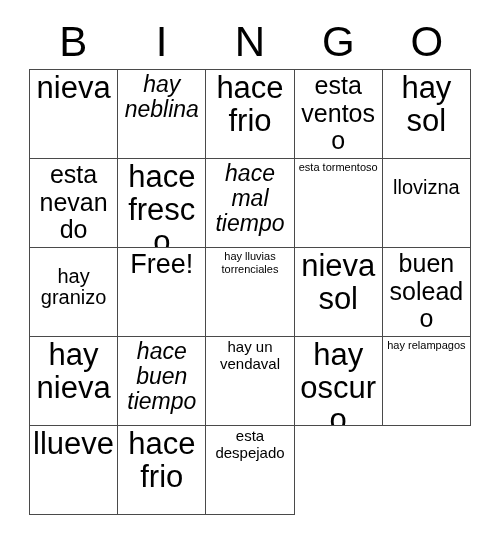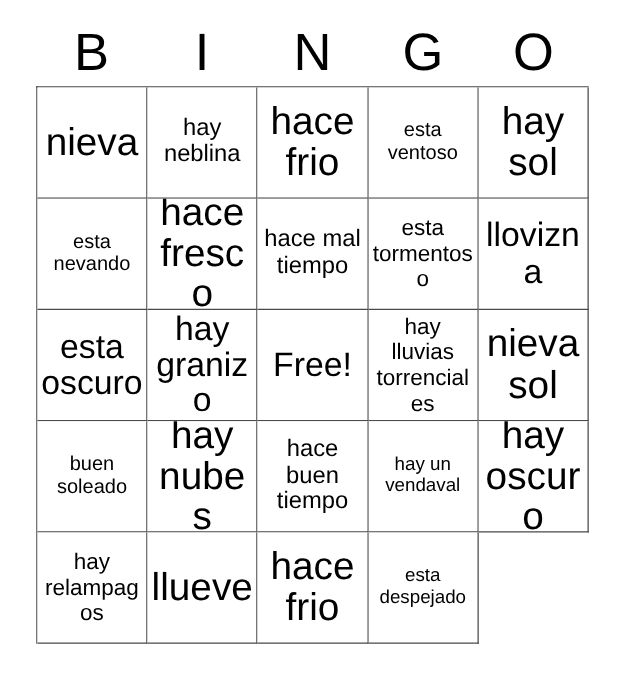--- a/index.html
+++ b/index.html
@@ -51,40 +51,40 @@
     display: grid;
     grid-template-columns: repeat(5, 1fr);
     grid-template-rows: repeat(5, 1fr);
     background: #ffffff;
   }
   .cell {
     box-sizing: border-box;
     border-right: 1px solid #4a4a4a;
     border-bottom: 1px solid #4a4a4a;
     display: flex;
-    align-items: center;
+    align-items: flex-start;
     justify-content: center;
     text-align: center;
     padding: 2px 3px;
     overflow: hidden;
     background: #ffffff;
   }
   .cell-text {
     display: block;
     width: 100%;
     line-height: 1.08;
     color: #000000;
     word-wrap: break-word;
   }
   
-  .s-xs .cell-text { font-size: 18px; line-height: 1.15; }
+  .s-xs .cell-text { font-size: 11px; line-height: 1.15; }
   .s-sm .cell-text { font-size: 15px; line-height: 1.12; }
-  .s-md .cell-text { font-size: 16px; line-height: 1.1; }
-  .s-lg .cell-text { font-size: 19px; line-height: 1.08; }
-  .s-xl .cell-text { font-size: 27px; line-height: 1.06; }
+  .s-md .cell-text { font-size: 25px; line-height: 1.1; }
+  .s-lg .cell-text { font-size: 23px; line-height: 1.08; font-style: italic; }
+  .s-xl .cell-text { font-size: 20px; line-height: 1.06; margin-top: 16px; }
   .s-xxl .cell-text { font-size: 31px; line-height: 1.05; }
   .s-free .cell-text { font-size: 27px; line-height: 1.05; }
 </style>
 </head>
 <body>
 
 <div id="card">
 
   <div id="header-row">
     <div class="header-cell">B</div>
@@ -122,40 +122,37 @@
         <span class="cell-text">hace mal tiempo</span>
       </div>
     <div class="cell s-xs">
         <span class="cell-text">esta tormentoso</span>
       </div>
     <div class="cell s-xl">
         <span class="cell-text">llovizna</span>
       </div>
 
     <div class="cell s-xl">
-        <span class="cell-text">esta oscuro</span>
-      </div>
-    <div class="cell s-xl">
         <span class="cell-text">hay granizo</span>
       </div>
     <div class="cell s-free">
         <span class="cell-text">Free!</span>
       </div>
     <div class="cell s-xs">
         <span class="cell-text">hay lluvias torrenciales</span>
       </div>
     <div class="cell s-xxl">
         <span class="cell-text">nieva sol</span>
       </div>
 
     <div class="cell s-md">
         <span class="cell-text">buen soleado</span>
       </div>
     <div class="cell s-xxl">
-        <span class="cell-text">hay nubes</span>
+        <span class="cell-text">hay nieva</span>
       </div>
     <div class="cell s-lg">
         <span class="cell-text">hace buen tiempo</span>
       </div>
     <div class="cell s-sm">
         <span class="cell-text">hay un vendaval</span>
       </div>
 
     <div class="cell s-xxl">
         <span class="cell-text">hay oscuro</span>

